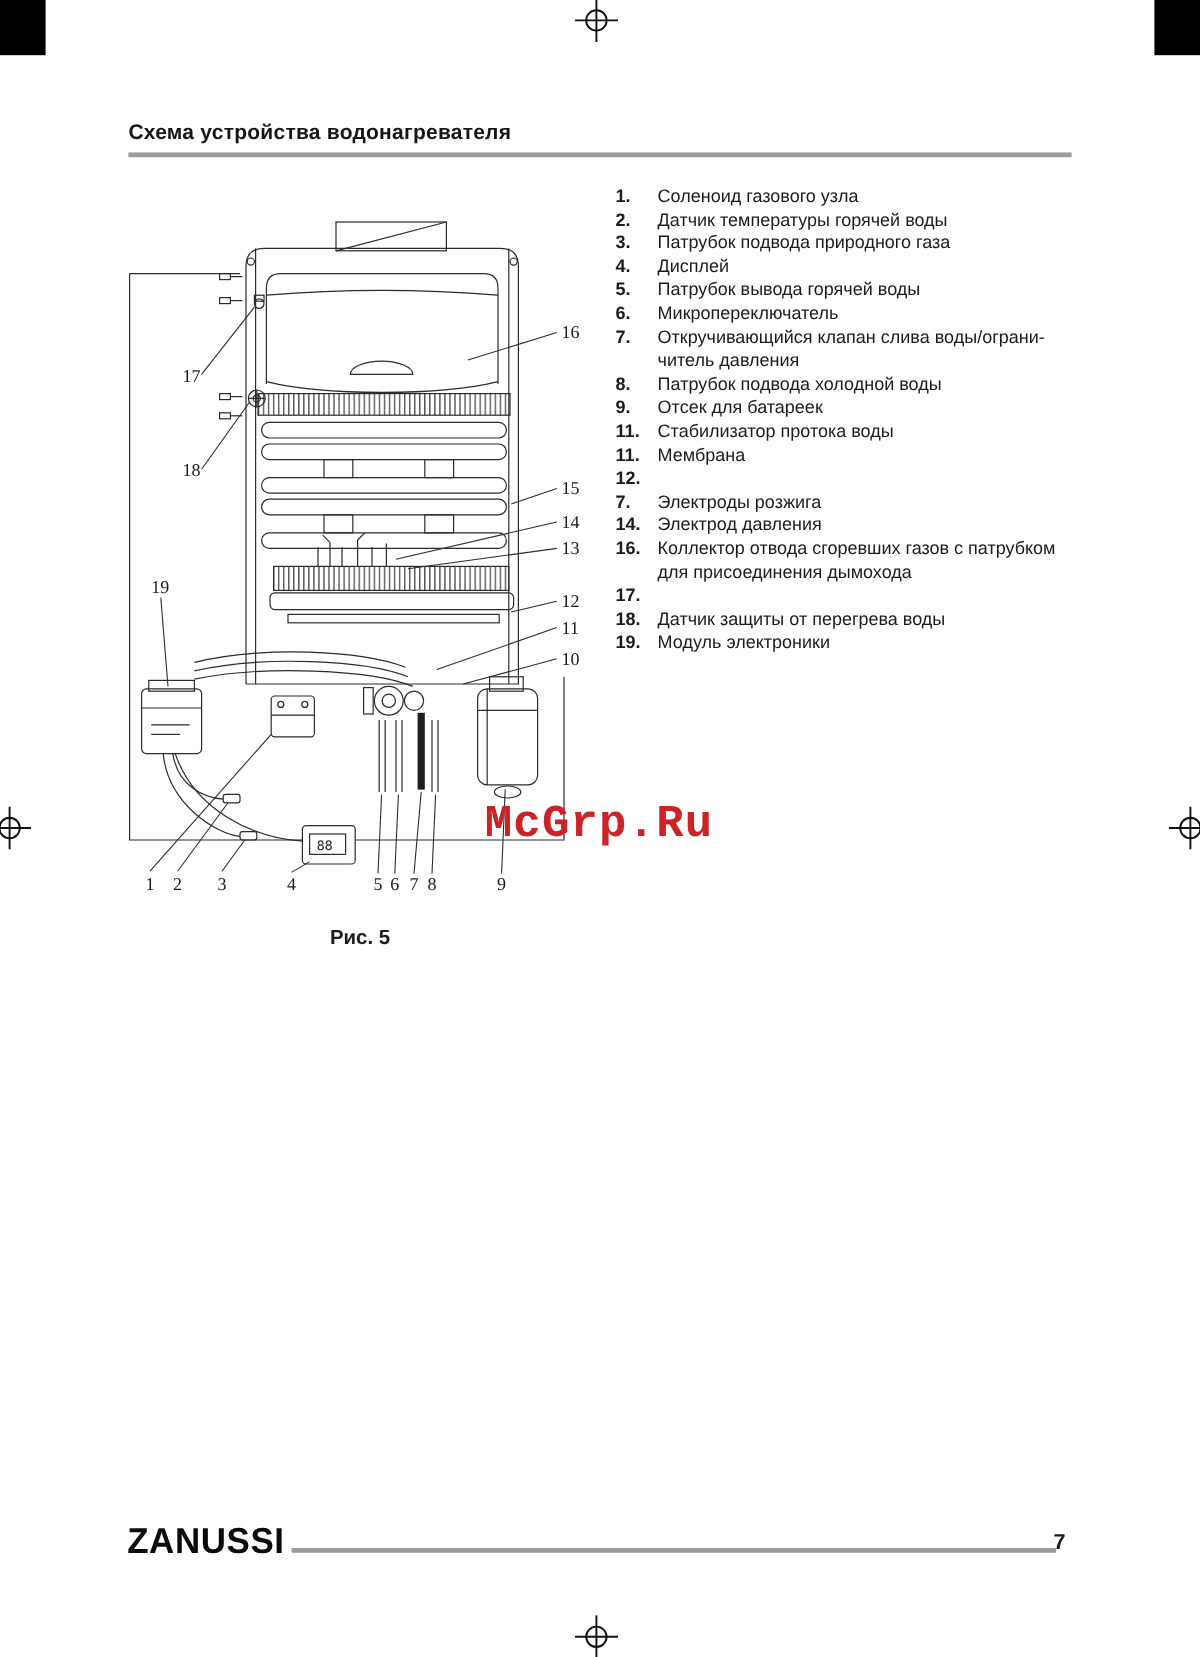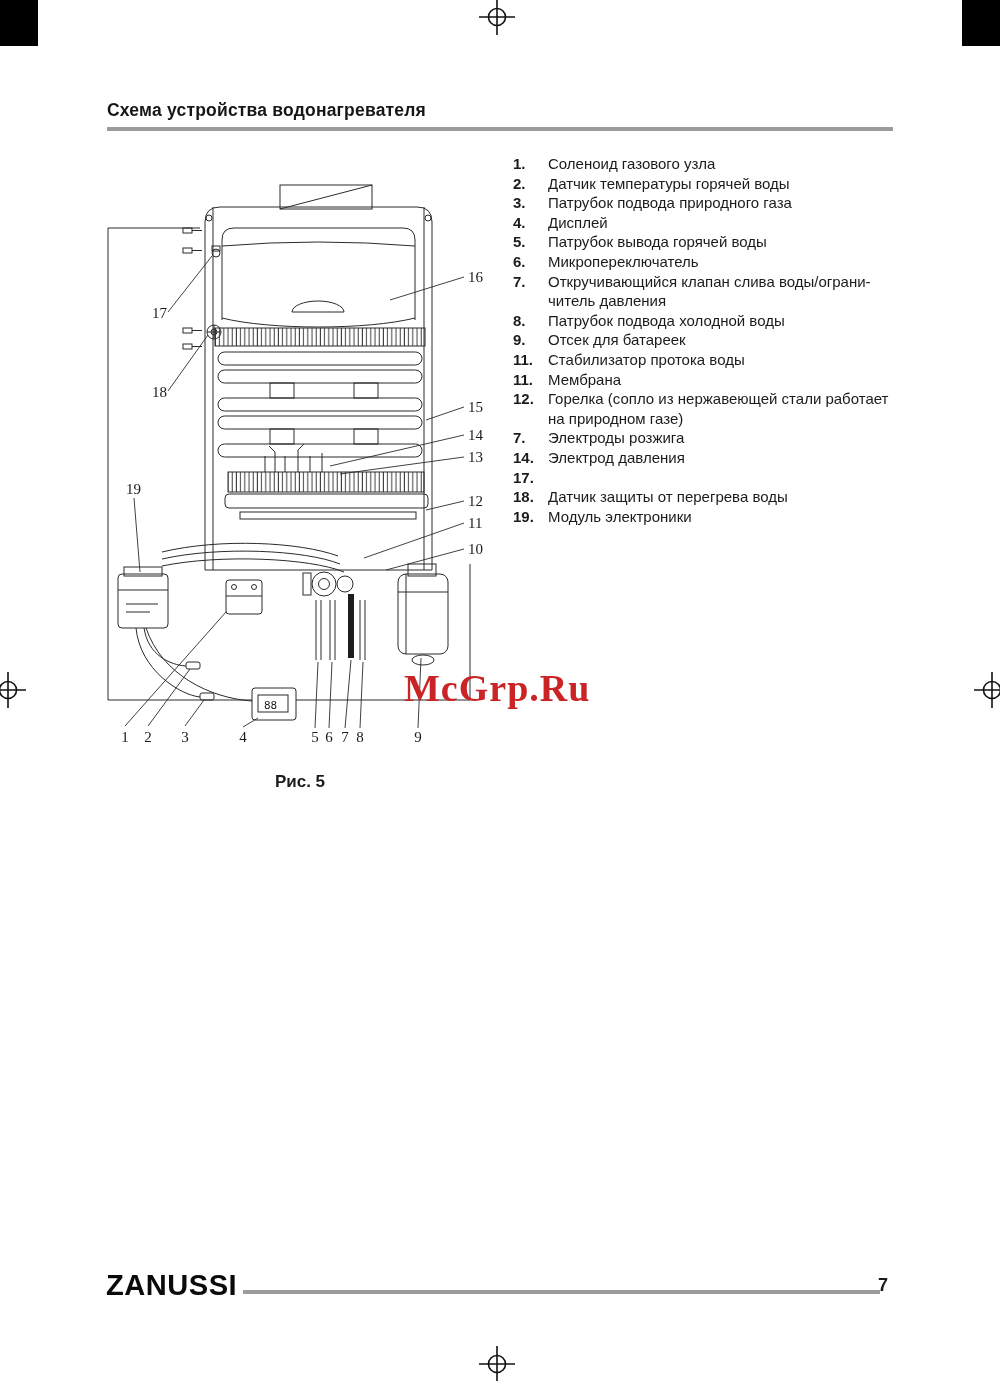--- a/index.html
+++ b/index.html
@@ -14,21 +14,21 @@
          letter-spacing:.2px;color:#161616;}
   .title-rule{position:absolute;left:107px;top:127px;width:786px;height:4px;background:#9b9b9b;}
   .legend{position:absolute;left:513px;top:154px;width:392px;margin:0;padding:0;list-style:none;
           font-size:15px;line-height:19.6px;}
   .legend-item{display:flex;}
   .legend-item .num{flex:0 0 35px;width:35px;font-weight:bold;}
   .legend-item .txt{white-space:pre-line;}
   .diagram{position:absolute;left:100px;top:160px;}
   .caption{position:absolute;left:250px;top:772px;width:100px;text-align:center;
            font-weight:bold;font-size:17px;}
-  .watermark{position:absolute;left:404px;top:666px;font-family:Liberation Serif, serif;
+  .watermark{position:absolute;left:404px;top:666px;font-family:Liberation Mono, monospace;
              font-weight:bold;font-size:38px;color:#cb2427;letter-spacing:1px;}
   .brand{position:absolute;left:106px;top:1268px;font-size:30px;font-weight:bold;
          letter-spacing:.5px;color:#0a0a0a;transform:scaleX(.97);transform-origin:left;}
   .footer-rule{position:absolute;left:243px;top:1290px;width:637px;height:4px;background:#9b9b9b;}
   .page-number{position:absolute;left:878px;top:1275px;font-size:18px;font-weight:bold;}
 </style>
 </head>
 <body>
 
 <div class="page">
@@ -101,30 +101,33 @@
     <li class="legend-item">
         <span class="num">11.</span>
         <span class="txt">Стабилизатор протока воды</span>
       </li>
     <li class="legend-item">
         <span class="num">11.</span>
         <span class="txt">Мембрана</span>
       </li>
     <li class="legend-item">
         <span class="num">12.</span>
-        <span class="txt">Горелка (сопло из нержавеющей стали работает
-на природном газе)</span>
       </li>
     <li class="legend-item">
         <span class="num">7.</span>
         <span class="txt">Электроды розжига</span>
       </li>
     <li class="legend-item">
         <span class="num">14.</span>
         <span class="txt">Электрод давления</span>
+      </li>
+    <li class="legend-item">
+        <span class="num">16.</span>
+        <span class="txt">Коллектор отвода сгоревших газов с патрубком
+для присоединения дымохода</span>
       </li>
     <li class="legend-item">
         <span class="num">17.</span>
       </li>
     <li class="legend-item">
         <span class="num">18.</span>
         <span class="txt">Датчик защиты от перегрева воды</span>
       </li>
     <li class="legend-item">
         <span class="num">19.</span>

